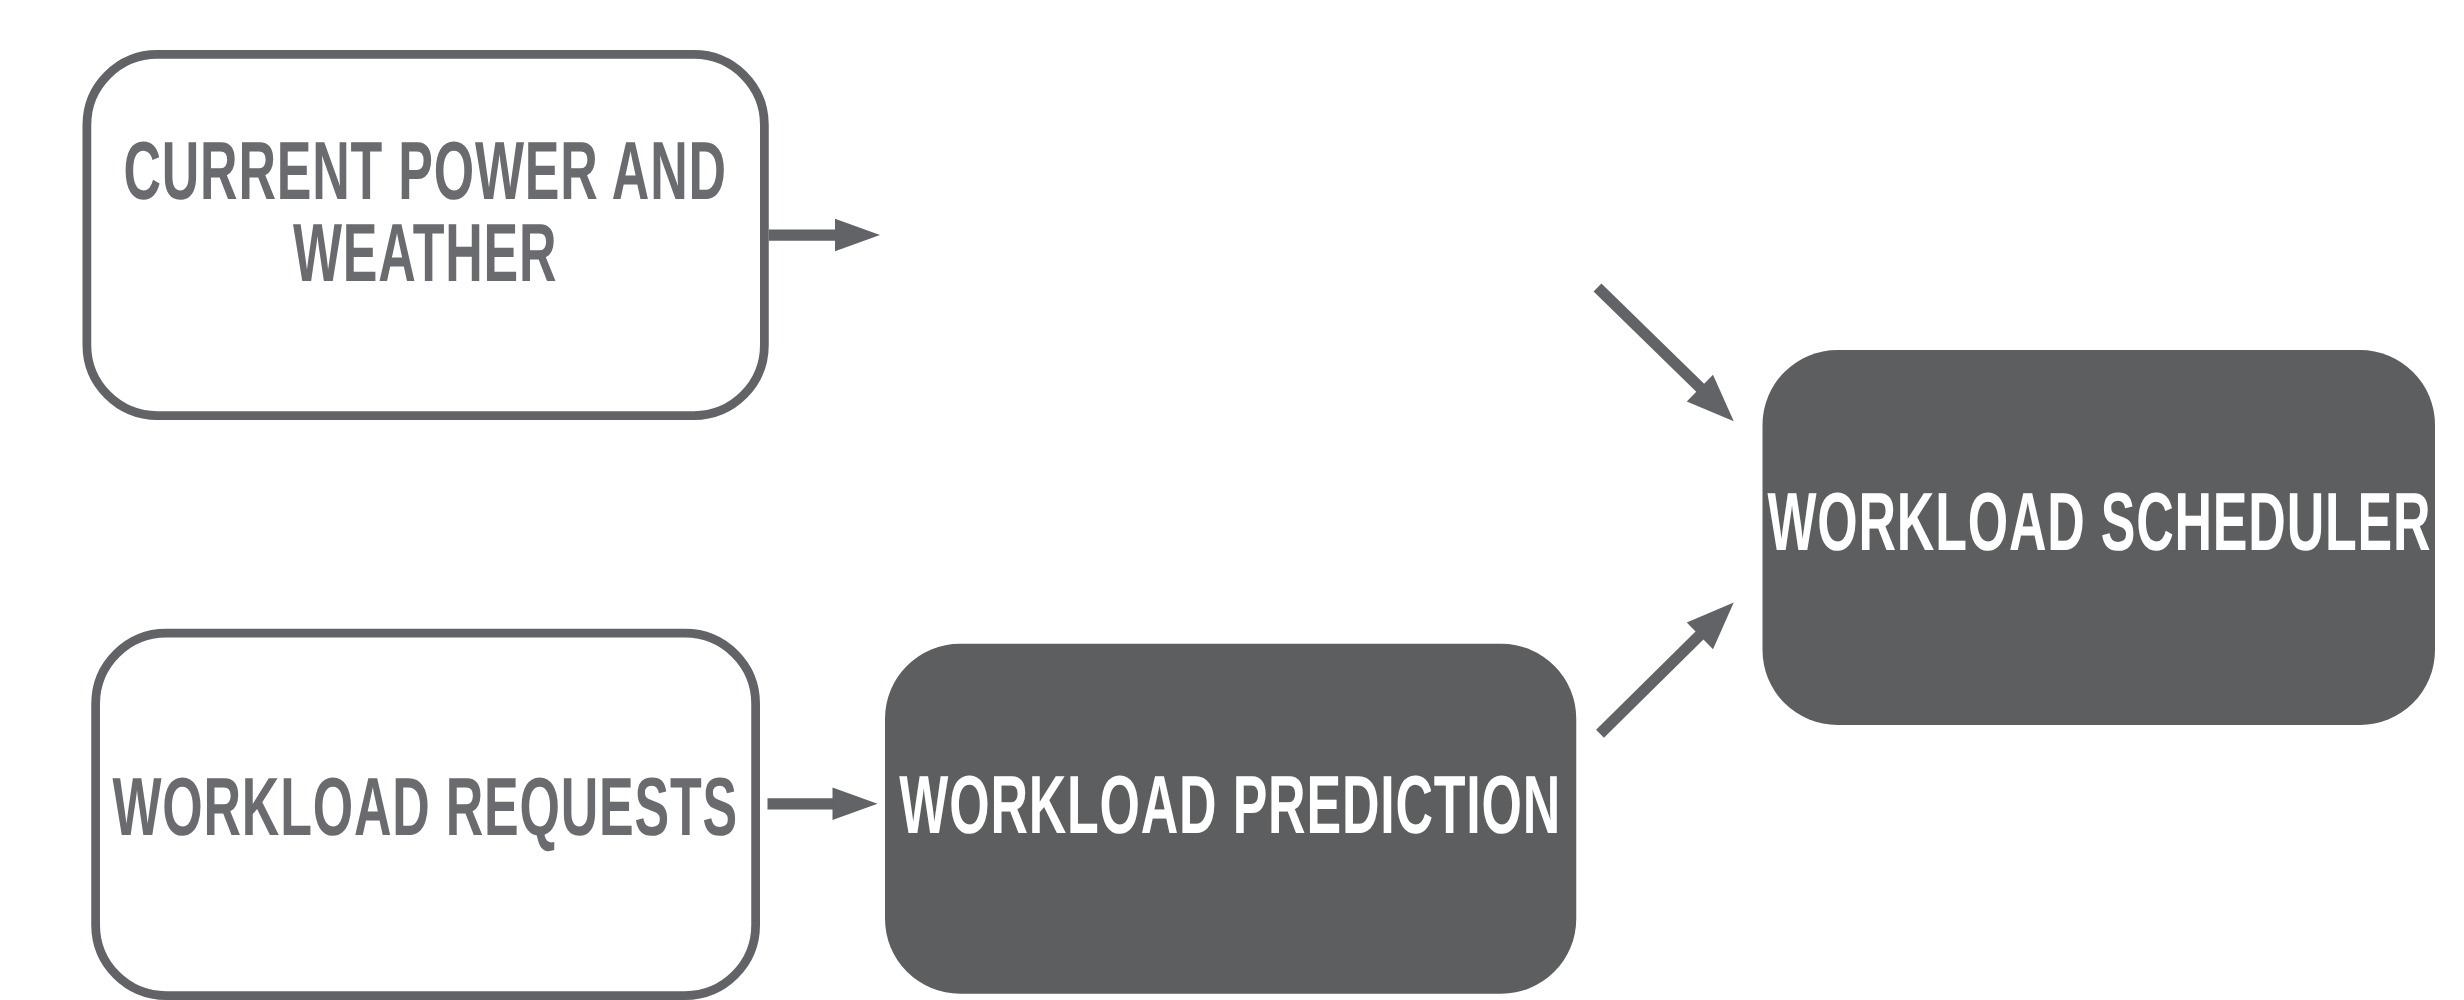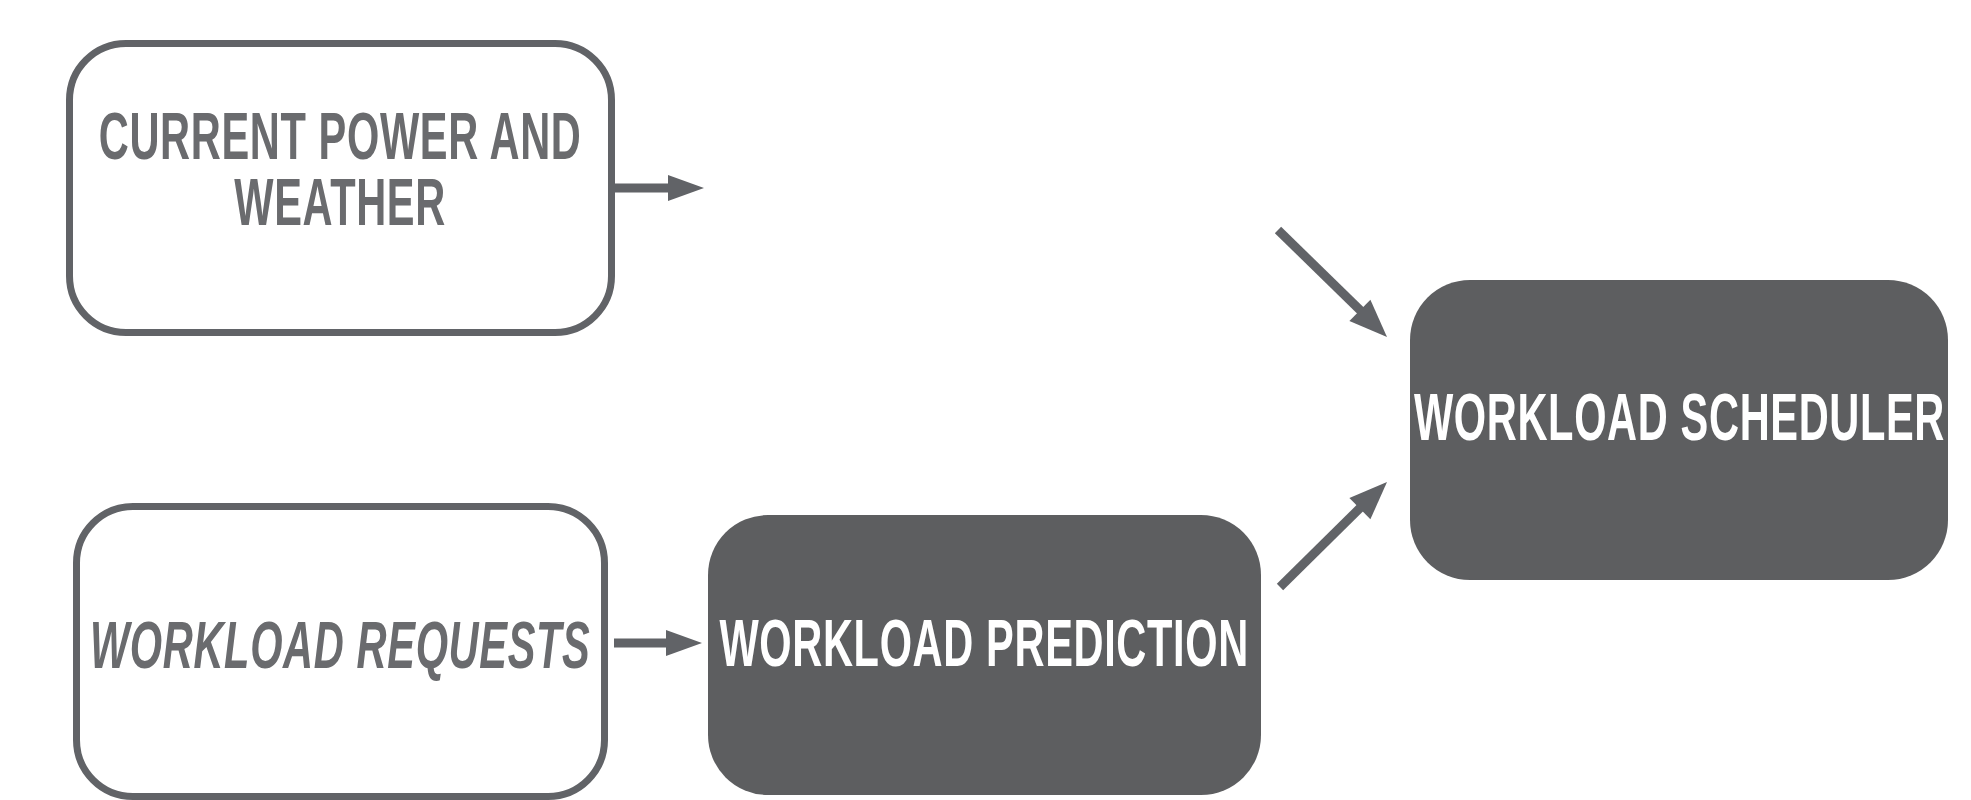--- a/index.html
+++ b/index.html
@@ -74,21 +74,21 @@
   <div class="node outline" style="left:66px;top:40px;width:549px;height:296px;padding-bottom:38px;">
     <span class="lbl gray">CURRENT POWER AND
 WEATHER</span>
   </div>
 
 
   <div class="node filled" style="left:1410px;top:268px;width:538px;height:300px;padding-bottom:26px;margin-top:12px;">
     <span class="lbl light">WORKLOAD SCHEDULER</span>
   </div>
 
-  <div class="node outline" style="left:73px;top:503px;width:535px;height:297px;padding-bottom:13px;font-style:italic;">
+  <div class="node outline" style="left:73px;top:503px;width:535px;height:297px;padding-bottom:13px;">
     <span class="lbl gray">WORKLOAD REQUESTS</span>
   </div>
 
   <div class="node filled" style="left:708px;top:515px;width:553px;height:280px;padding-bottom:24px;">
     <span class="lbl light">WORKLOAD PREDICTION</span>
   </div>
 
 </div>
 
 </body></html>

